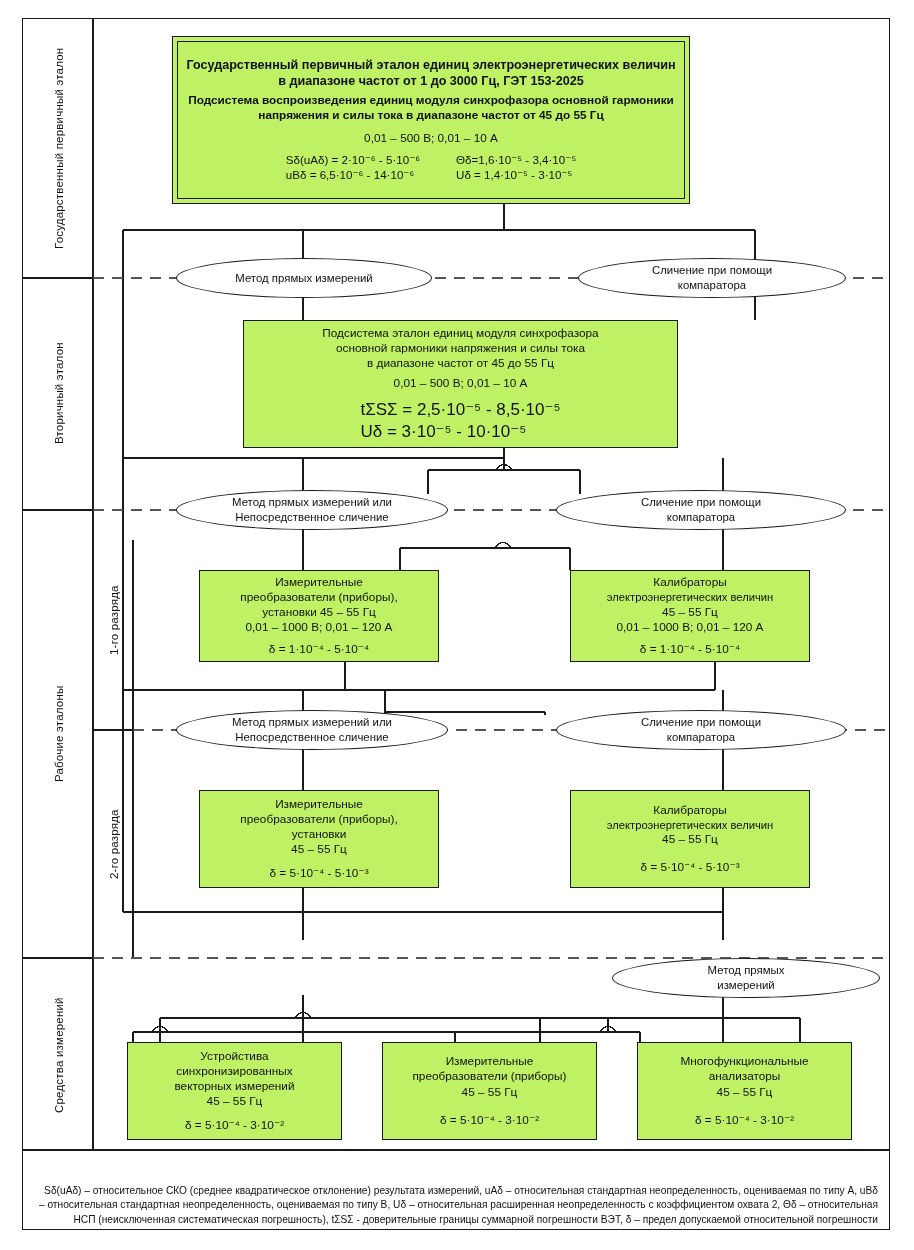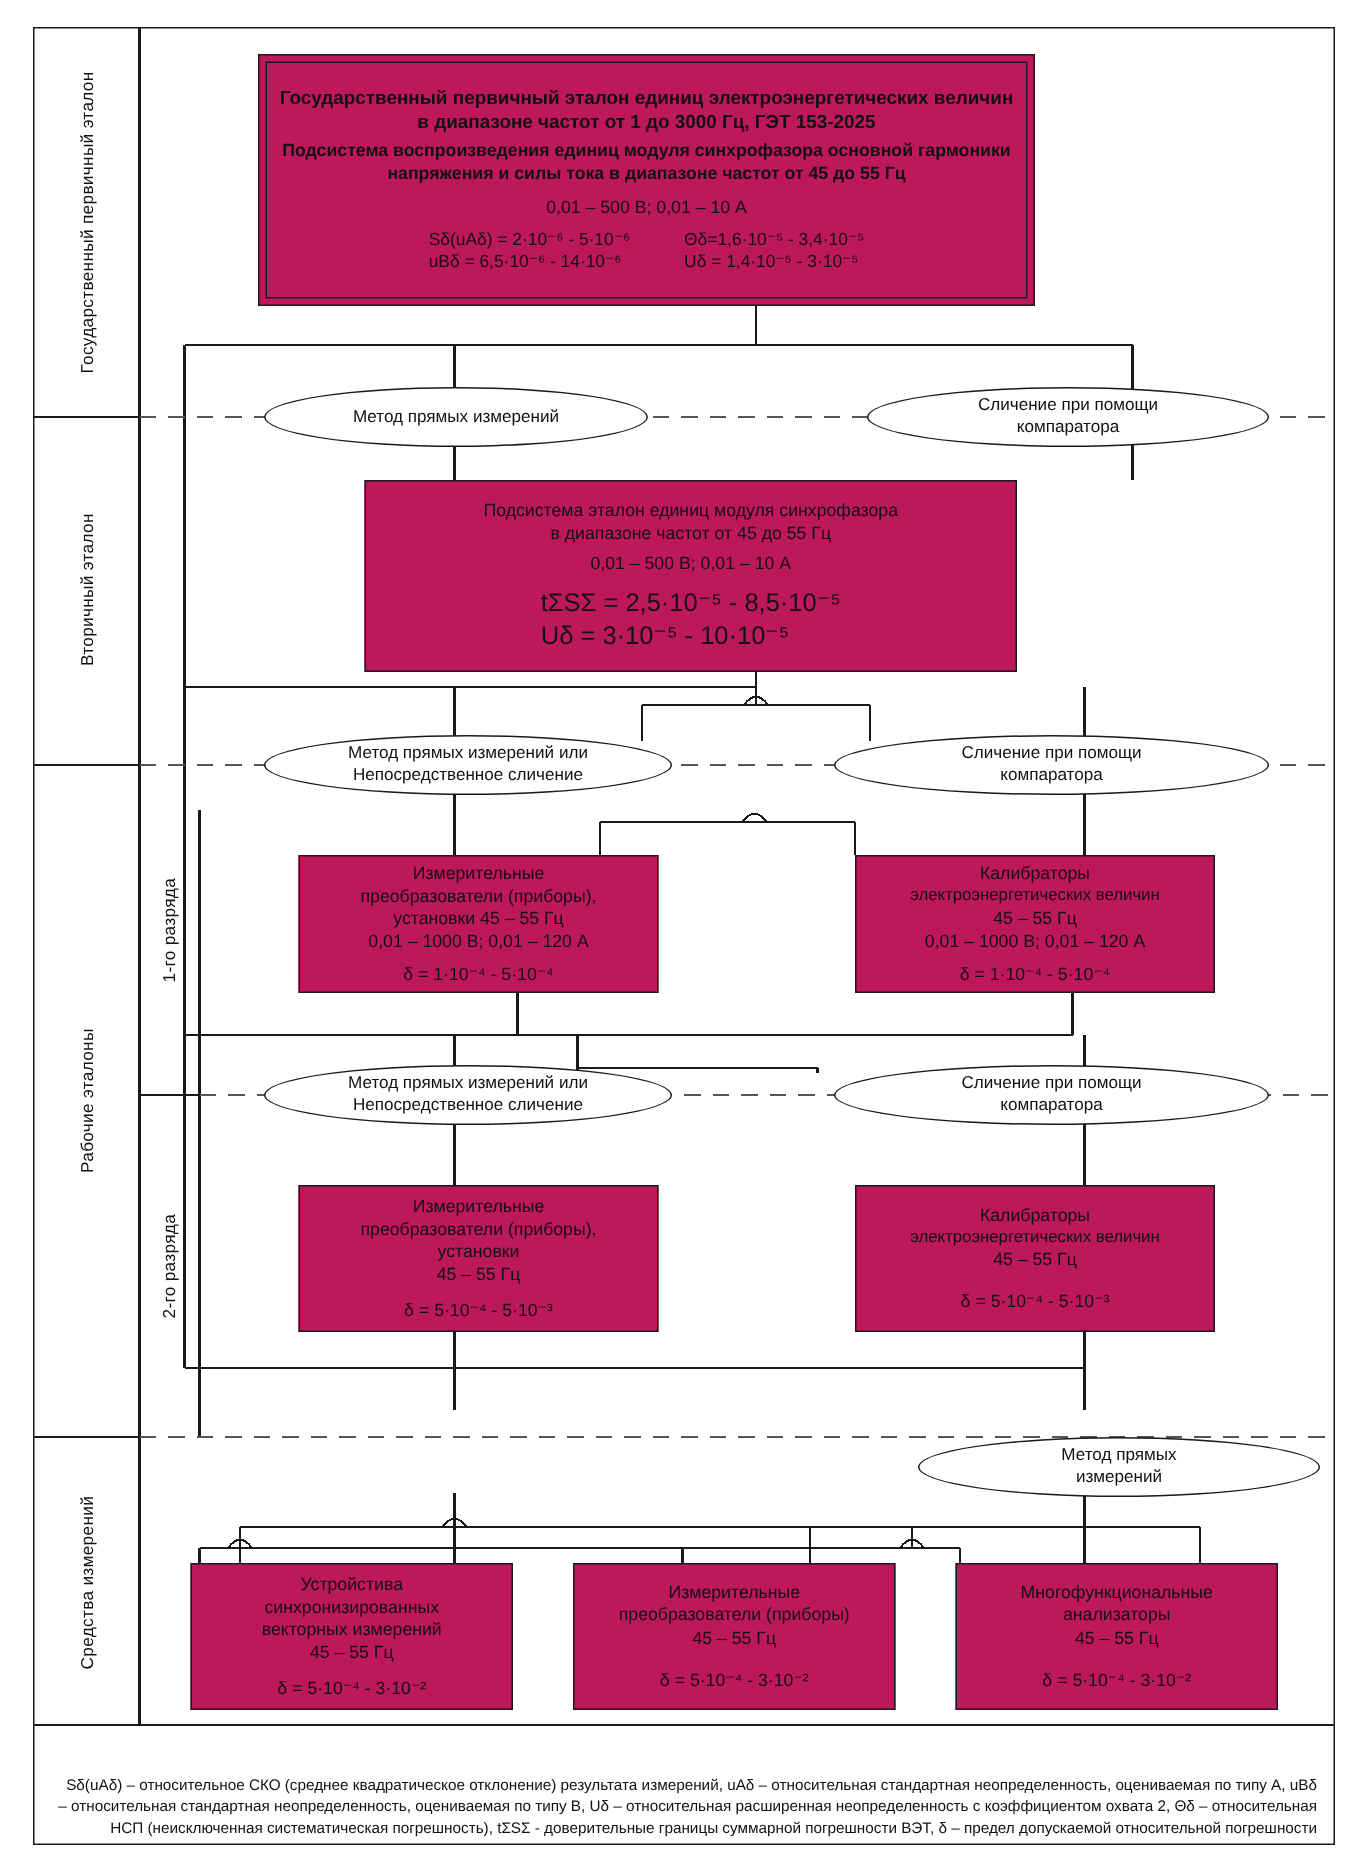--- a/index.html
+++ b/index.html
@@ -11,21 +11,21 @@
 
   
   svg.wires{position:absolute;left:0;top:0;width:914px;height:1250px;pointer-events:none;}
 
   
   .rowlabel{position:absolute;display:flex;align-items:center;justify-content:center;
             writing-mode:vertical-rl;transform:rotate(180deg);text-align:center;
             font-size:11.5px;letter-spacing:.2px;line-height:1.1;color:#111;}
 
   
-  .box{position:absolute;box-sizing:border-box;border:1.6px solid #1a1a1a;background:#be185d;
+  .box{position:absolute;box-sizing:border-box;border:1.6px solid #1a1a1a;background:#bef264;
        display:flex;flex-direction:column;align-items:center;justify-content:center;
        text-align:center;padding:4px 6px;}
   .box.dbl{border:1.6px solid #1a1a1a;}
   .box.dbl:before{content:"";position:absolute;left:4px;top:4px;right:4px;bottom:4px;border:1.6px solid #1a1a1a;}
   .box .inner{position:relative;z-index:2;width:100%;}
   .ln{display:block;line-height:1.28;}
   .b{font-weight:bold;}
 
   .f13{font-size:12.6px;}
   .f12{font-size:11.8px;}
@@ -170,20 +170,21 @@
   <div class="ell" style="left:578px;top:258px;width:268px;height:40px;">
     <div>
       <span class="ln">Сличение при помощи</span>
       <span class="ln">компаратора</span>
     </div>
   </div>
 
   <div class="box" style="left:243px;top:320px;width:435px;height:128px;">
     <div class="inner">
       <span class="ln f12">Подсистема эталон единиц модуля синхрофазора</span>
+      <span class="ln f12">основной гармоники напряжения и силы тока</span>
       <span class="ln f12">в диапазоне частот от 45 до 55 Гц</span>
       <span class="ln f12" style="margin-top:5px;">0,01 – 500 В; 0,01 – 10 A</span>
       <div style="margin-top:8px;text-align:left;display:inline-block;font-size:17px;line-height:1.45;">
         <span class="ln">tΣSΣ = 2,5·10⁻⁵ - 8,5·10⁻⁵</span>
         <span class="ln">Uδ  = 3·10⁻⁵ - 10·10⁻⁵</span>
       </div>
     </div>
   </div>
 
   <div class="ell" style="left:176px;top:490px;width:272px;height:40px;">

